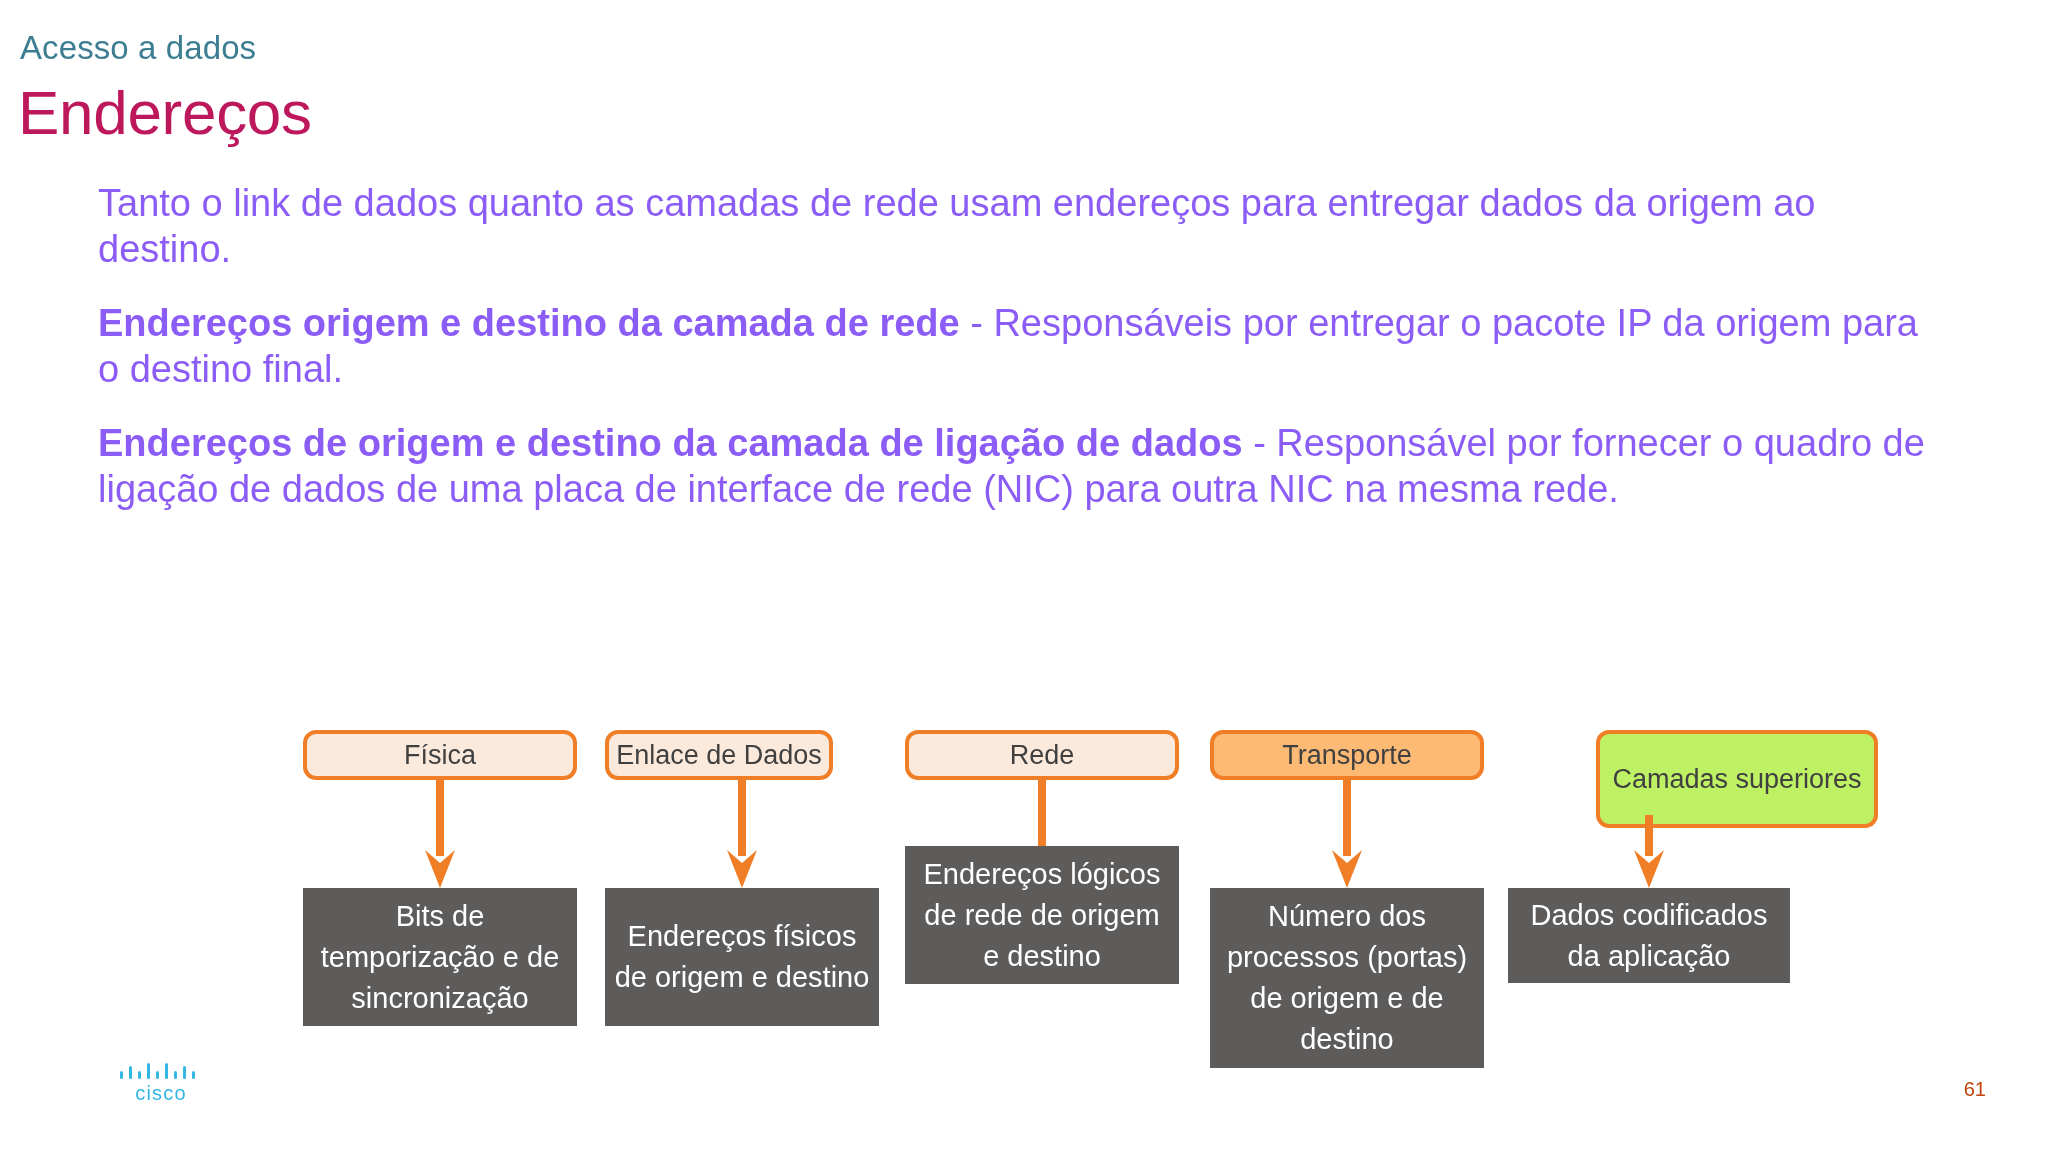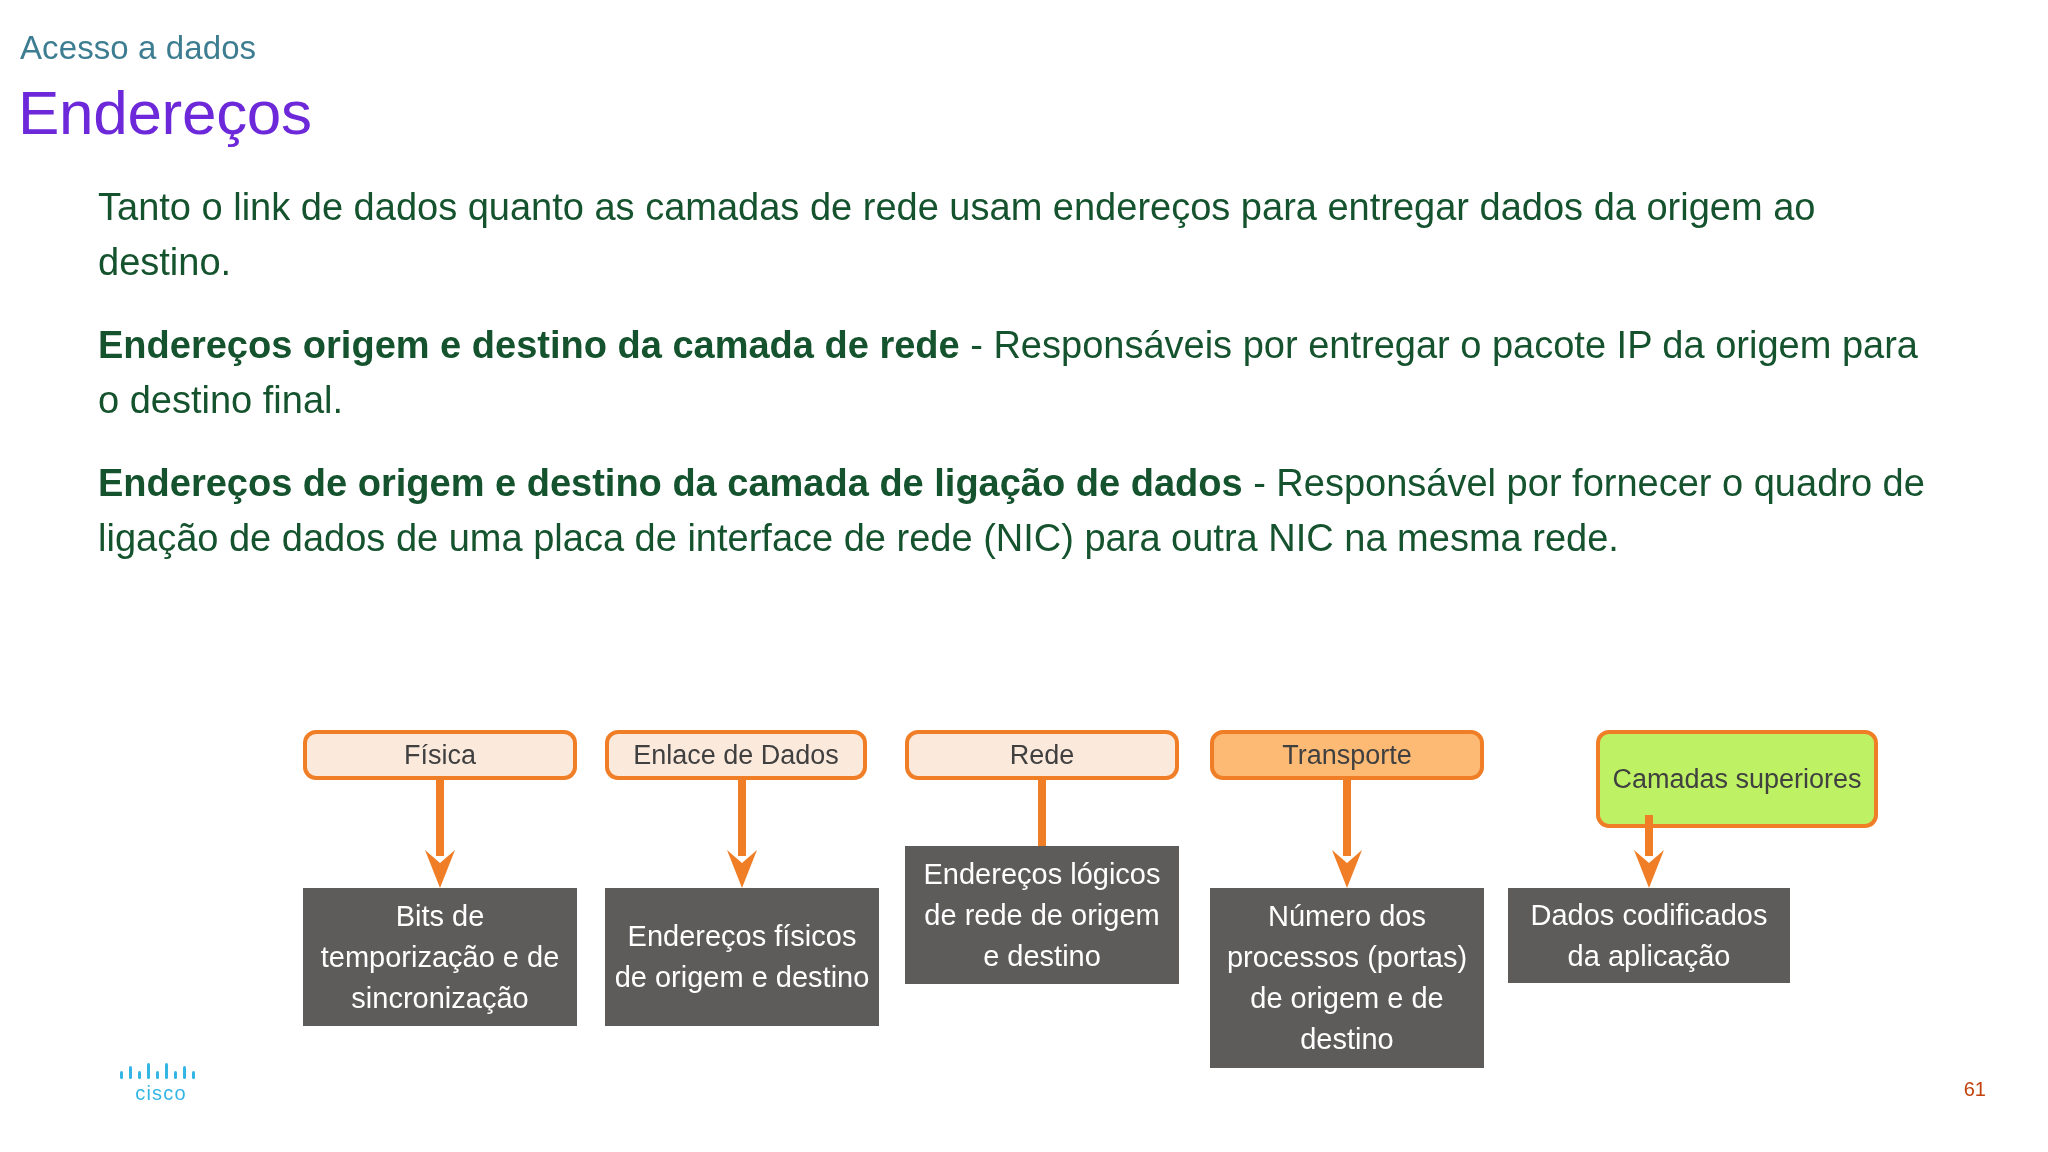--- a/index.html
+++ b/index.html
@@ -30,34 +30,34 @@
     color: #3d7d91;
     letter-spacing: 0.1px;
     white-space: nowrap;
   }
   .title {
     position: absolute;
     left: 18px;
     top: 78px;
     font-size: 62px;
     line-height: 70px;
-    color: #6d28d9;
+    color: #be185d;
     letter-spacing: -0.3px;
     white-space: nowrap;
   }
 
   
   .body-copy {
     position: absolute;
     left: 98px;
     top: 180px;
     width: 1850px;
     font-size: 38px;
-    line-height: 55px;
-    color: #14532d;
+    line-height: 46px;
+    color: #8b5cf6;
   }
   .body-copy p {
     margin: 0 0 28px 0;
   }
   .body-copy p:last-child { margin-bottom: 16px; }
   .body-copy b { font-weight: bold; }
 
   
   #diagram {
     position: absolute;
@@ -134,21 +134,21 @@
       <div class="top-box" style="left: 303px; top: 730px; width: 274px; height: 50px; background: rgb(251, 233, 220); border-color: rgb(240, 126, 38);">
         <span>Física</span>
       </div>
       <div class="arrow-wrap" style="left: 418px; top: 780px;"><svg width="44" height="108" viewBox="0 0 44 108">
           <rect x="18" y="0" width="8" height="76" fill="#f07e26"></rect>
           <path d="M 22 108 L 7 70 L 22 83 L 37 70 Z" fill="#f07e26"></path>
         </svg></div>
       <div class="gray-box" style="left: 303px; top: 888px; width: 274px; height: 138px; background: rgb(94, 91, 91);">
         <span>Bits de temporização e de sincronização</span>
       </div>
-      <div class="top-box" style="left: 605px; top: 730px; width: 262px; height: 50px; background: rgb(251, 233, 220); border-color: rgb(240, 126, 38);">
+      <div class="top-box" style="left: 605px; top: 730px; width: 228px; height: 50px; background: rgb(251, 233, 220); border-color: rgb(240, 126, 38);">
         <span>Enlace de Dados</span>
       </div>
       <div class="arrow-wrap" style="left: 720px; top: 780px;"><svg width="44" height="108" viewBox="0 0 44 108">
           <rect x="18" y="0" width="8" height="76" fill="#f07e26"></rect>
           <path d="M 22 108 L 7 70 L 22 83 L 37 70 Z" fill="#f07e26"></path>
         </svg></div>
       <div class="gray-box" style="left: 605px; top: 888px; width: 274px; height: 138px; background: rgb(94, 91, 91);">
         <span>Endereços físicos de origem e destino</span>
       </div>
       <div class="top-box" style="left: 905px; top: 730px; width: 274px; height: 50px; background: rgb(251, 233, 220); border-color: rgb(240, 126, 38);">

